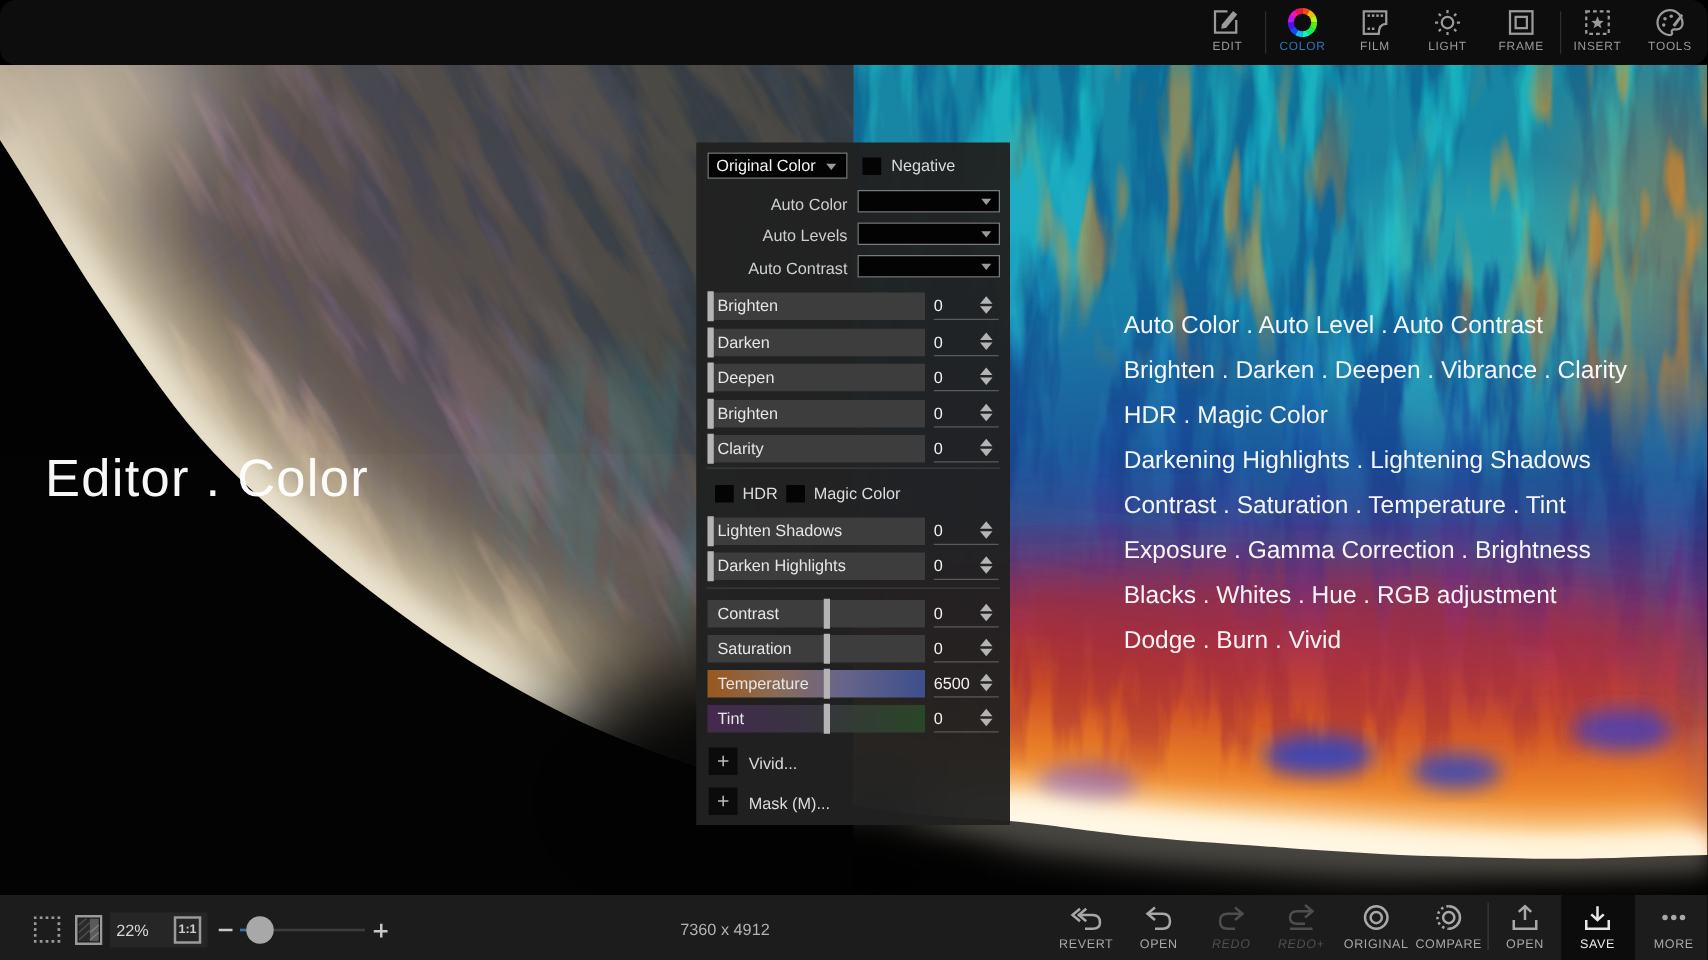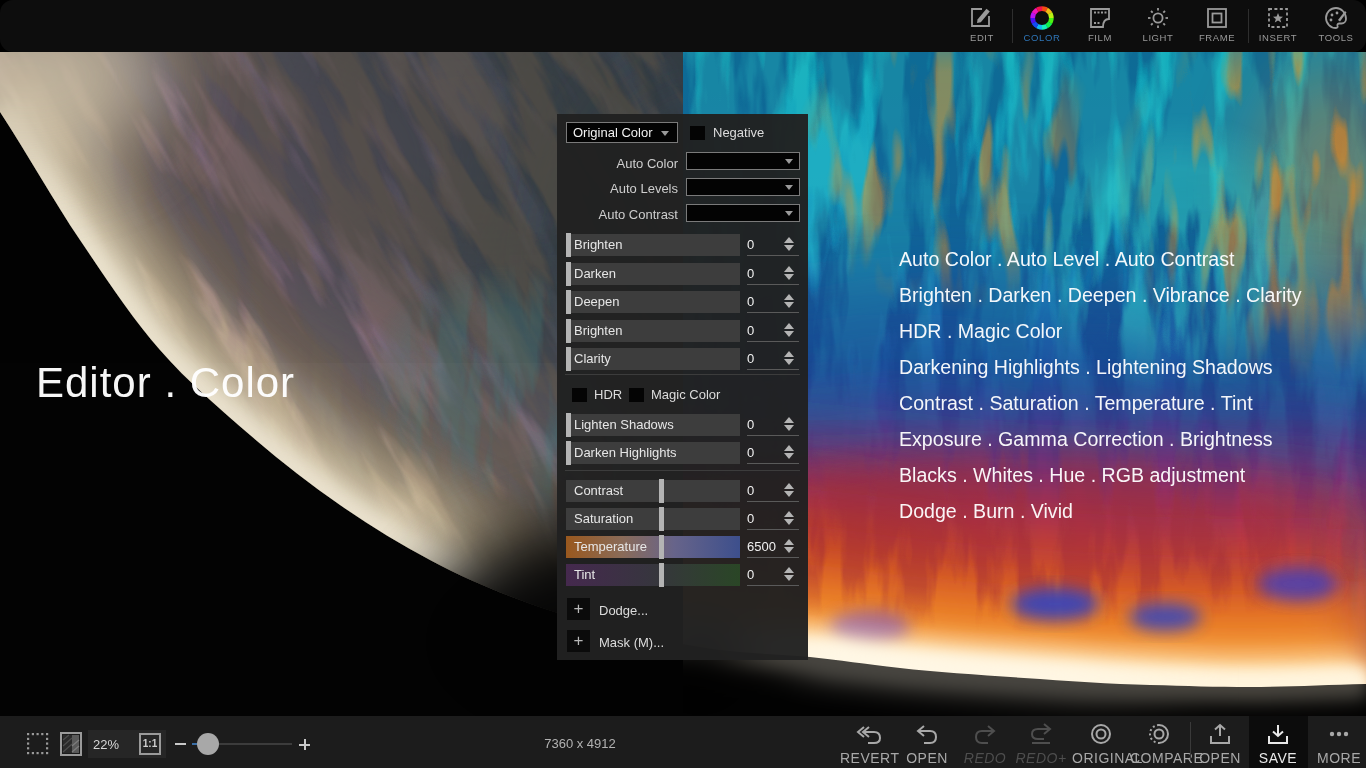--- a/index.html
+++ b/index.html
@@ -12,21 +12,21 @@
 #topbar { position:absolute; left:0; top:0; width:1366px; height:52px; background:#0d0d0d;border-radius:13px; }
 .tb-item { position:absolute; top:6px; width:56px; text-align:center; }
 .tb-item svg { display:block; margin:0 auto; }
 .tb-label { font-size:9.5px; letter-spacing:0.6px; color:#9a9a9a; margin-top:2px; }
 .tb-sep { position:absolute; top:9px; width:1px; height:34px; background:#2e2e2e; }
 
 
 #bottombar { position:absolute; left:0; top:716px; width:1366px; height:52px; background:#1c1c1c; }
 .bb-item { position:absolute; top:7px; width:58px; text-align:center; }
 .bb-item svg { display:block; margin:0 auto; }
-.bb-label { font-size:14px; letter-spacing:0.5px; color:#a8a8a8; margin-top:3px; }
+.bb-label { font-size:10px; letter-spacing:0.5px; color:#a8a8a8; margin-top:3px; }
 .bb-dim .bb-label { color:#4e4e4e;font-style:italic; }
 
 
 #panel { position:absolute; left:557px; top:114px; width:251px; height:546px;
   background:rgba(33,33,33,0.97); font-size:13px; color:#dcdcdc; }
 .dd { position:absolute; background:#030303; border:1px solid #7a7a7a; }
 .dd .arr { position:absolute; right:6px; top:50%; margin-top:-2px; width:0; height:0;
   border-left:4px solid transparent; border-right:4px solid transparent; border-top:5px solid #9a9a9a; }
 .plabel { position:absolute; text-align:right; color:#cecece; }
 .cb { position:absolute; background:#040404; }
@@ -482,21 +482,21 @@
         <div class="lb">Tint</div>
       </div>
   <div class="val" style="top:452.5px">0</div>
   <div class="spin" style="top:452.5px">
         <div class="up"></div>
         <div class="dn"></div>
       </div>
   <div class="uline" style="top:470.5px"></div>
 
   <div class="plus" style="top:484px">+</div>
-  <div style="position:absolute;left:42px;top:489px">Dodge...</div>
+  <div style="position:absolute;left:42px;top:489px">Vivid...</div>
   <div class="plus" style="top:516px">+</div>
   <div style="position:absolute;left:42px;top:521px">Mask (M)...</div>
 </div>
 
 <div id="bottombar">
   <svg class="abs" style="left:27px;top:17px" width="23" height="23" viewBox="0 0 23 23">
     <g fill="#999">
           <rect x="0.0" y="0.0" width="2.2" height="2.2"></rect>
           <rect x="4.8" y="0.0" width="2.2" height="2.2"></rect>
           <rect x="9.5" y="0.0" width="2.2" height="2.2"></rect>

